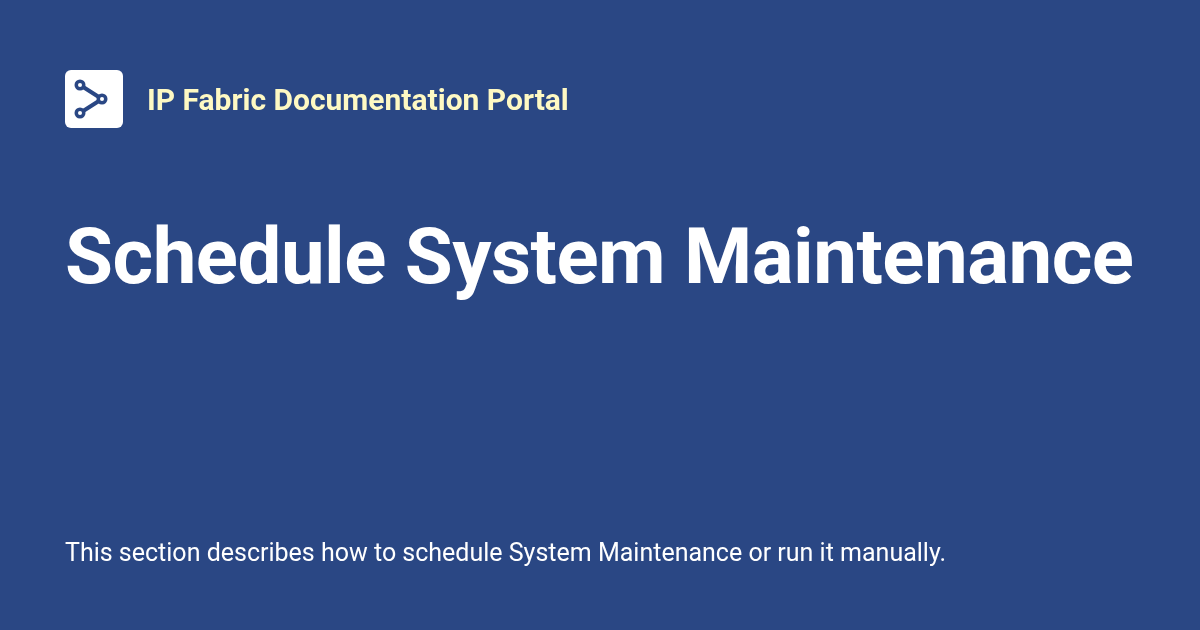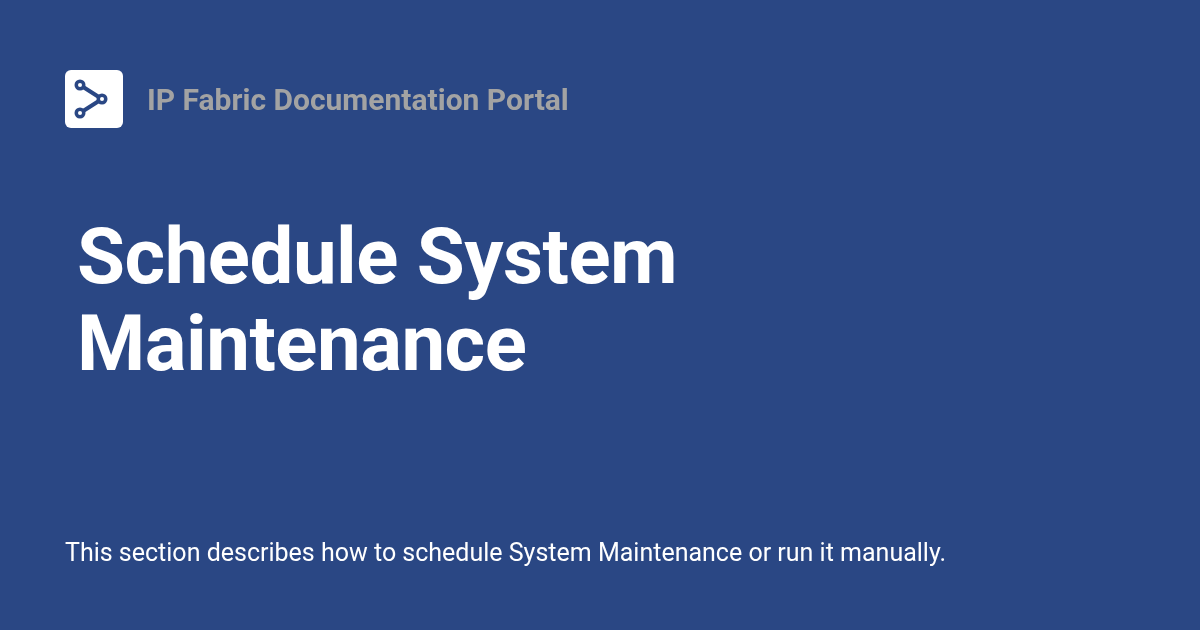--- a/index.html
+++ b/index.html
@@ -34,29 +34,28 @@
       justify-content: center;
       flex-shrink: 0;
     }
     .logo svg {
       width: 44px;
       height: 44px;
     }
     .site-name {
       font-size: 30px;
       font-weight: 700;
-      color: #a3a3a3;
+      color: #fef9c3;
     }
     .title {
       font-size: 78px;
       font-weight: 700;
       line-height: 1.12;
       color: #ffffff;
       letter-spacing: -0.5px;
-      margin-left: 12px;
     }
     .description {
       position: absolute;
       bottom: 60px;
       left: 65px;
       right: 65px;
       font-size: 25px;
       font-weight: 400;
       color: #ffffff;
       line-height: 1.4;

